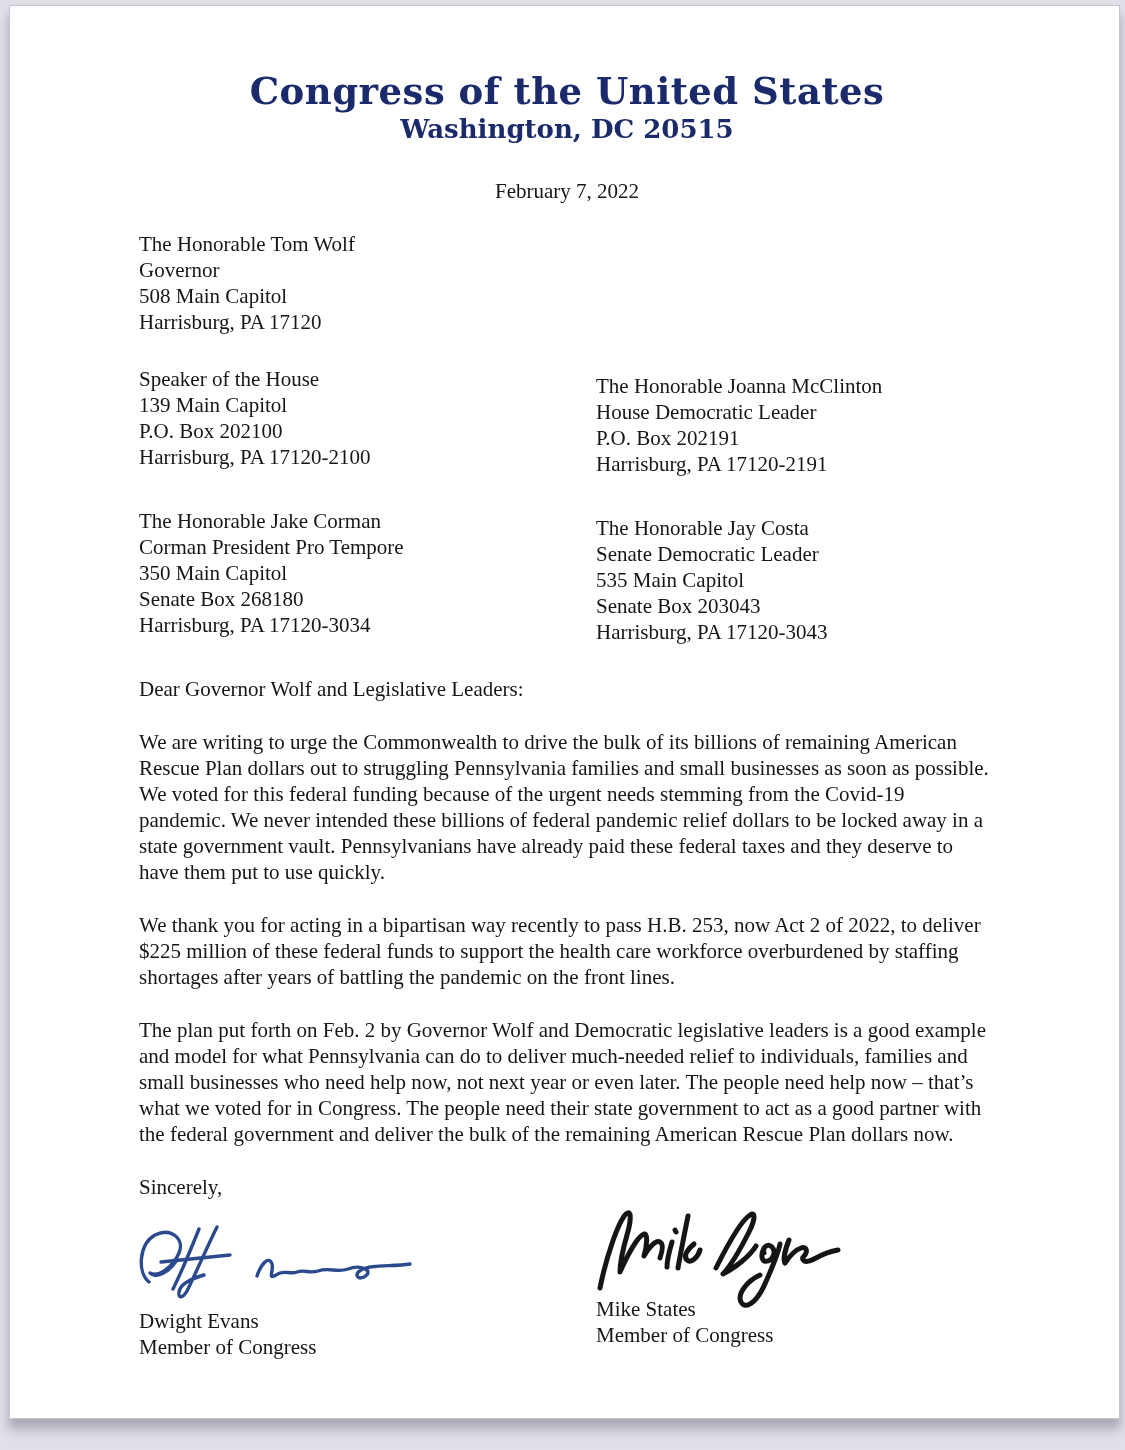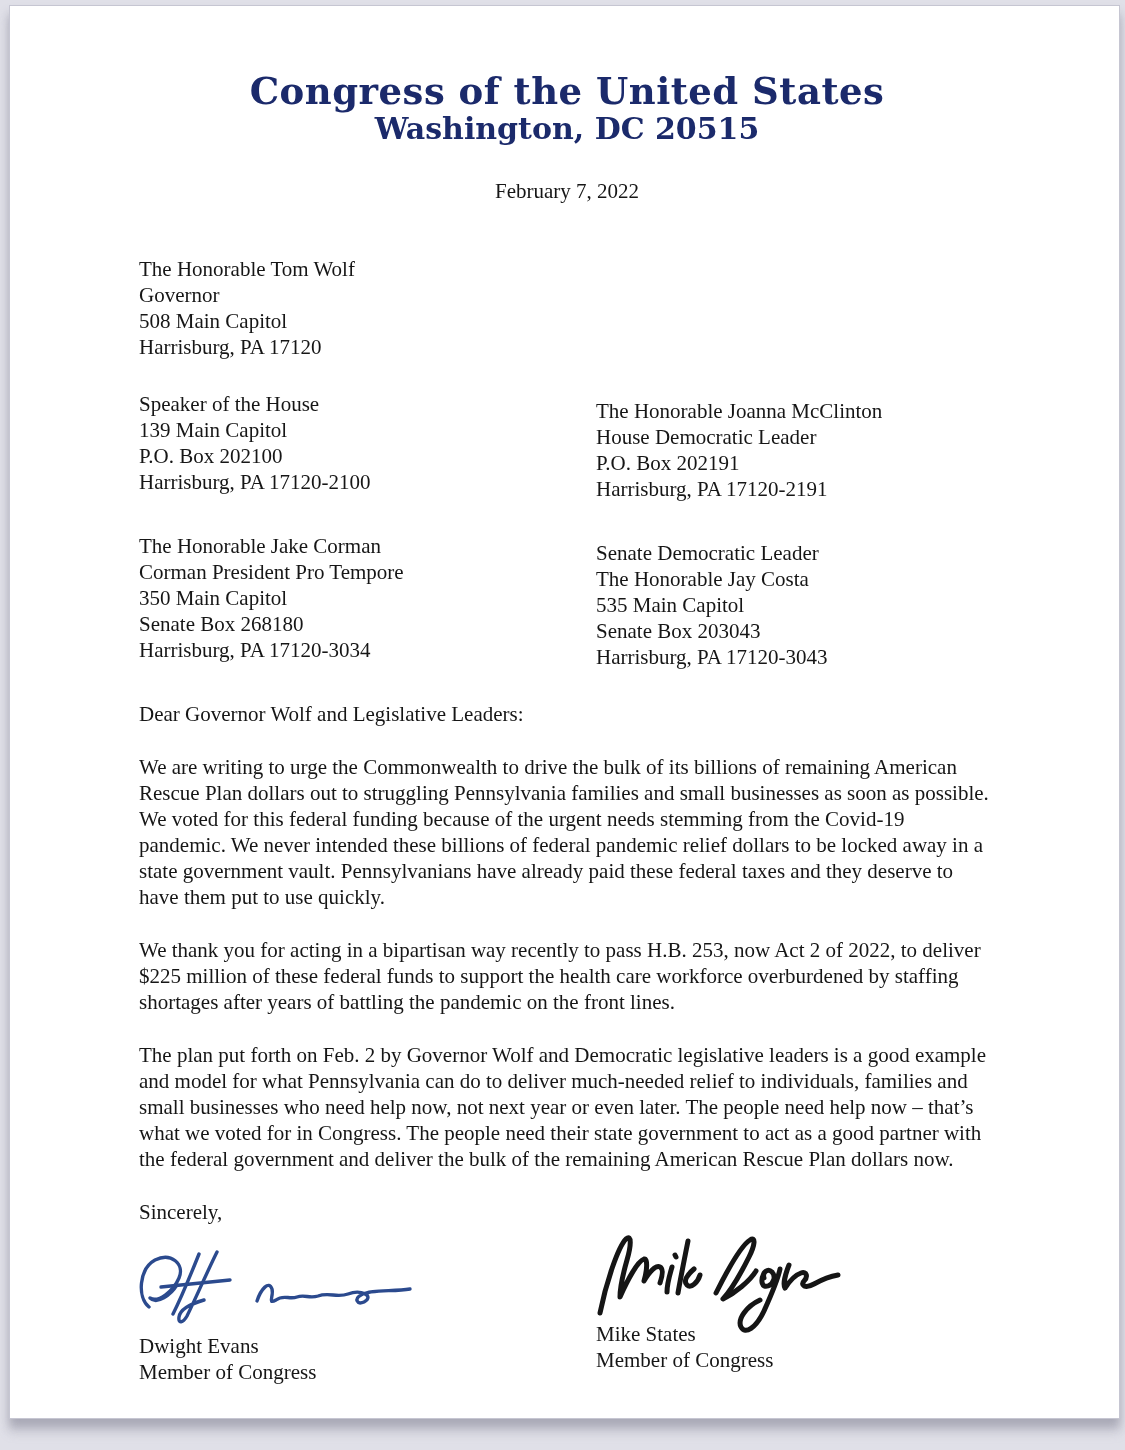--- a/index.html
+++ b/index.html
@@ -37,29 +37,29 @@
     font-family: "DejaVu Serif", serif;
     font-weight: bold;
     color: #1b2a6b;
   }
   .lh-line1 {
     font-size: 37px;
     line-height: 40px;
     letter-spacing: 0.5px;
   }
   .lh-line2 {
-    font-size: 30px;
+    font-size: 26px;
     line-height: 30px;
     margin-top: 3px;
   }
   .date-line {
     text-align: center;
     margin-top: 34px;
   }
-  .addr-primary { margin-top: 52px; }
+  .addr-primary { margin-top: 27px; }
   .addr-row {
     display: flex;
     margin-top: 31px;
   }
   .addr-col-left  { width: 457px; flex: none; }
   .addr-col-right { flex: 1; margin-top: 7px; }
   .addr-line { display: block; }
   .salutation { margin-top: 31px; }
   .para { margin-top: 27px; }
   .closing { margin-top: 27px; }
@@ -112,22 +112,22 @@
 
     <div class="addr-row">
       <div class="addr-col-left">
         <span class="addr-line">The Honorable Jake Corman</span>
         <span class="addr-line">Corman President Pro Tempore</span>
         <span class="addr-line">350 Main Capitol</span>
         <span class="addr-line">Senate Box 268180</span>
         <span class="addr-line">Harrisburg, PA 17120-3034</span>
       </div>
       <div class="addr-col-right">
+        <span class="addr-line">The Honorable Jay Costa</span>
         <span class="addr-line">Senate Democratic Leader</span>
-        <span class="addr-line">The Honorable Jay Costa</span>
         <span class="addr-line">535 Main Capitol</span>
         <span class="addr-line">Senate Box 203043</span>
         <span class="addr-line">Harrisburg, PA 17120-3043</span>
       </div>
     </div>
 
     <div class="salutation">Dear Governor Wolf and Legislative Leaders:</div>
 
     <div class="para">We are writing to urge the Commonwealth to drive the bulk of its billions of remaining American Rescue Plan dollars out to struggling Pennsylvania families and small businesses as soon as possible. We voted for this federal funding because of the urgent needs stemming from the Covid-19 pandemic. We never intended these billions of federal pandemic relief dollars to be locked away in a state government vault. Pennsylvanians have already paid these federal taxes and they deserve to have them put to use quickly.</div>
     <div class="para">We thank you for acting in a bipartisan way recently to pass H.B. 253, now Act 2 of 2022, to deliver $225 million of these federal funds to support the health care workforce overburdened by staffing shortages after years of battling the pandemic on the front lines.</div>

